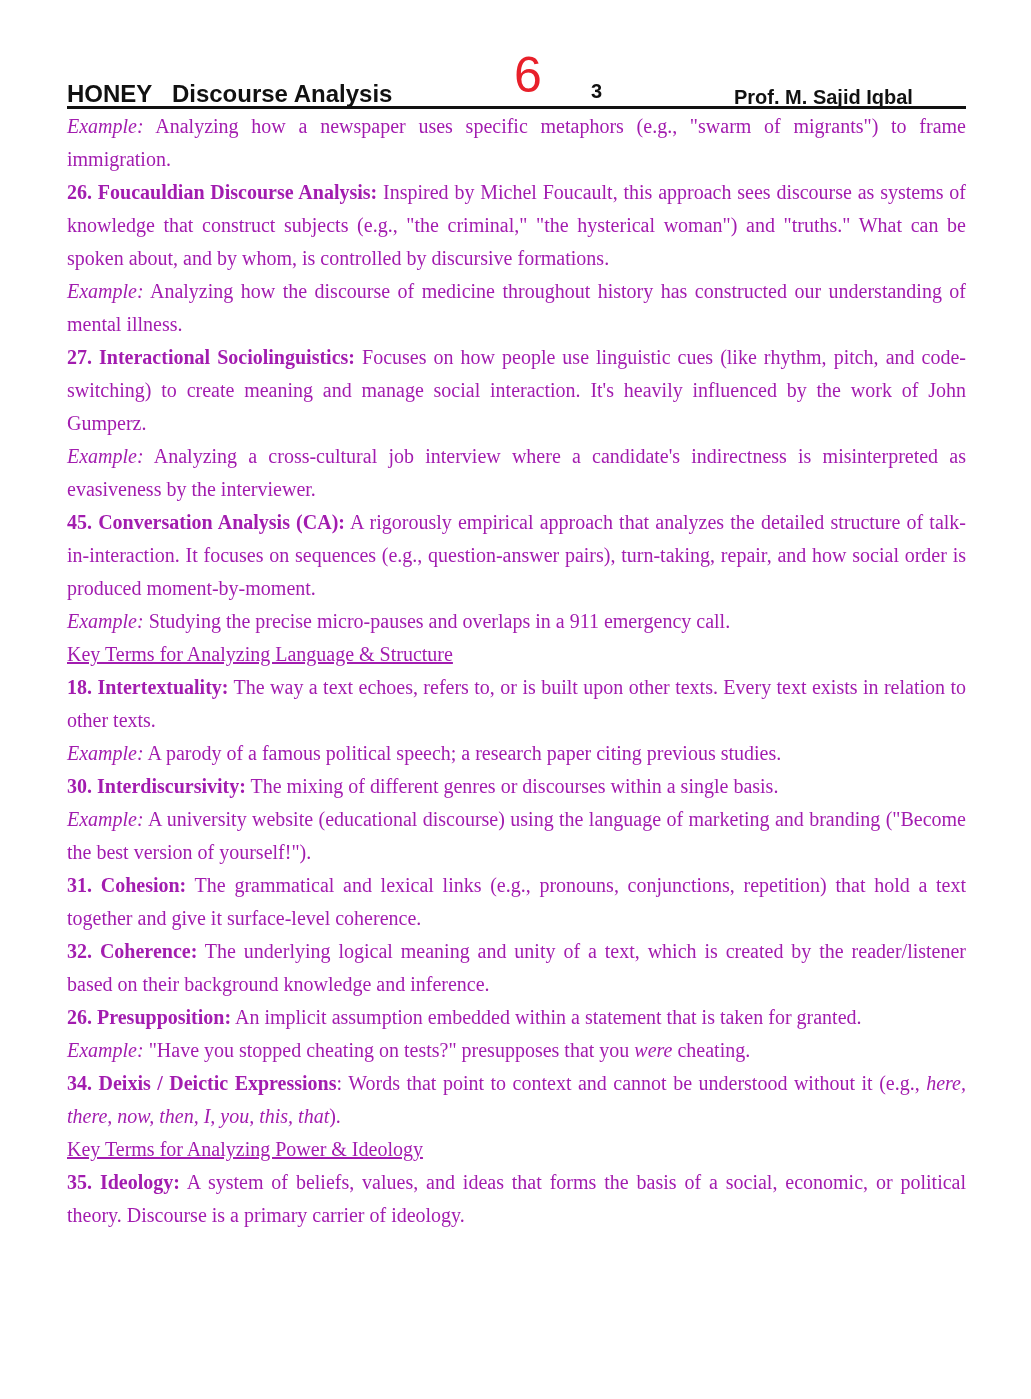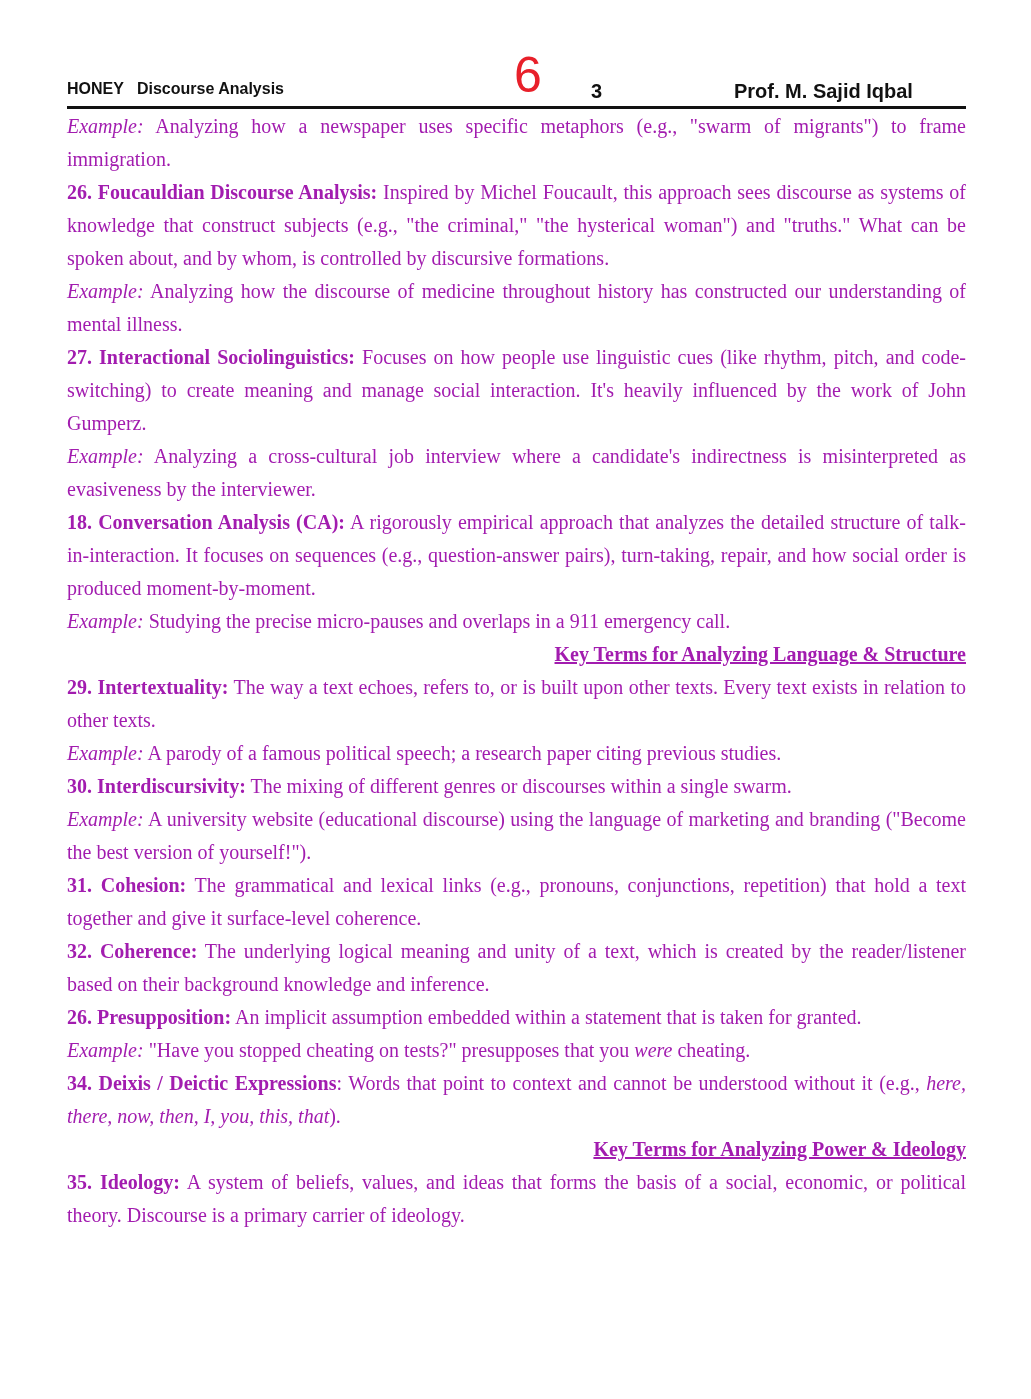--- a/index.html
+++ b/index.html
@@ -2,47 +2,47 @@
 <html><head>
 <meta charset="utf-8">
 <style>
   html, body { margin: 0; padding: 0; background: #ffffff; }
   body { width: 1031px; height: 1399px; position: relative; overflow: hidden; }
   .header {
     position: absolute; left: 67px; top: 58px; width: 899px; height: 50px;
   }
   .hdr-left {
     position: absolute; left: 0; top: 22px;
-    font-family: "Liberation Sans", sans-serif; font-weight: bold; font-size: 16px; color: #111;
+    font-family: "Liberation Sans", sans-serif; font-weight: bold; font-size: 24px; color: #111;
     white-space: pre;
   }
   .hdr-big {
     position: absolute; left: 447px; top: -8px;
     font-family: "Liberation Sans", sans-serif; font-size: 50px; color: #e8202a; line-height: 1;
   }
   .hdr-num {
     position: absolute; left: 524px; top: 22px;
     font-family: "Liberation Sans", sans-serif; font-weight: bold; font-size: 20px; color: #111;
   }
   .hdr-right {
-    position: absolute; left: 667px; top: 22px;
+    position: absolute; left: 667px; top: 28px;
     font-family: "Liberation Sans", sans-serif; font-weight: bold; font-size: 20px; color: #111;
   }
   .hdr-rule {
     position: absolute; left: 0; top: 48px; width: 899px; height: 3px; background: #111;
   }
   .content {
     position: absolute; left: 67px; top: 110px; width: 899px;
     font-family: "Liberation Serif", serif; font-size: 20px; line-height: 33px; color: #a21caf;
   }
   .p { margin: 0; text-align: justify; }
   .b { font-weight: bold; margin-top: 21px; }
   .i { font-style: italic; }
   .bi { font-weight: bold; font-style: italic; }
-  .section { margin: 0; font-weight: bold; text-decoration: underline; text-align: right; }
+  .section { margin: 0; font-weight: normal; text-decoration: underline; }
 </style>
 </head>
 <body>
 
 <div class="header">
   <span class="hdr-left">HONEY   Discourse Analysis</span>
   <span class="hdr-big">6</span>
   <span class="hdr-num">3</span>
   <span class="hdr-right">Prof. M. Sajid Iqbal</span>
   <div class="hdr-rule"></div>
@@ -50,29 +50,29 @@
 
 <div class="content">
   <p class="p"><span class="i">Example:</span><span> Analyzing how a newspaper uses specific metaphors (e.g., "swarm of migrants") to frame immigration.</span></p>
 
   <p class="p"><span class="b">26. Foucauldian Discourse Analysis:</span><span> Inspired by Michel Foucault, this approach sees discourse as systems of knowledge that construct subjects (e.g., "the criminal," "the hysterical woman") and "truths." What can be spoken about, and by whom, is controlled by discursive formations.</span></p>
   <p class="p"><span class="i">Example:</span><span> Analyzing how the discourse of medicine throughout history has constructed our understanding of mental illness.</span></p>
 
   <p class="p"><span class="b">27. Interactional Sociolinguistics:</span><span> Focuses on how people use linguistic cues (like rhythm, pitch, and code-switching) to create meaning and manage social interaction. It's heavily influenced by the work of John Gumperz.</span></p>
   <p class="p"><span class="i">Example:</span><span> Analyzing a cross-cultural job interview where a candidate's indirectness is misinterpreted as evasiveness by the interviewer.</span></p>
 
-  <p class="p"><span class="b">18. Conversation Analysis (CA):</span><span> A rigorously empirical approach that analyzes the detailed structure of talk-in-interaction. It focuses on sequences (e.g., question-answer pairs), turn-taking, repair, and how social order is produced moment-by-moment.</span></p>
+  <p class="p"><span class="b">45. Conversation Analysis (CA):</span><span> A rigorously empirical approach that analyzes the detailed structure of talk-in-interaction. It focuses on sequences (e.g., question-answer pairs), turn-taking, repair, and how social order is produced moment-by-moment.</span></p>
   <p class="p"><span class="i">Example:</span><span> Studying the precise micro-pauses and overlaps in a 911 emergency call.</span></p>
 
   <p class="section">Key Terms for Analyzing Language &amp; Structure</p>
 
-  <p class="p"><span class="b">29. Intertextuality:</span><span> The way a text echoes, refers to, or is built upon other texts. Every text exists in relation to other texts.</span></p>
+  <p class="p"><span class="b">18. Intertextuality:</span><span> The way a text echoes, refers to, or is built upon other texts. Every text exists in relation to other texts.</span></p>
   <p class="p"><span class="i">Example:</span><span> A parody of a famous political speech; a research paper citing previous studies.</span></p>
 
-  <p class="p"><span class="b">30. Interdiscursivity:</span><span> The mixing of different genres or discourses within a single swarm.</span></p>
+  <p class="p"><span class="b">30. Interdiscursivity:</span><span> The mixing of different genres or discourses within a single basis.</span></p>
   <p class="p"><span class="i">Example:</span><span> A university website (educational discourse) using the language of marketing and branding ("Become the best version of yourself!").</span></p>
 
   <p class="p"><span class="b">31. Cohesion:</span><span> The grammatical and lexical links (e.g., pronouns, conjunctions, repetition) that hold a text together and give it surface-level coherence.</span></p>
 
   <p class="p"><span class="b">32. Coherence:</span><span> The underlying logical meaning and unity of a text, which is created by the reader/listener based on their background knowledge and inference.</span></p>
 
   <p class="p"><span class="b">26. Presupposition:</span><span> An implicit assumption embedded within a statement that is taken for granted.</span></p>
   <p class="p"><span class="i">Example:</span><span> "Have you stopped cheating on tests?" presupposes that you </span><span class="i">were</span><span> cheating.</span></p>
 
   <p class="p"><span class="b">34. Deixis / Deictic Expressions</span><span>: Words that point to context and cannot be understood without it (e.g., </span><span class="i">here, there, now, then, I, you, this, that</span><span>).</span></p>

